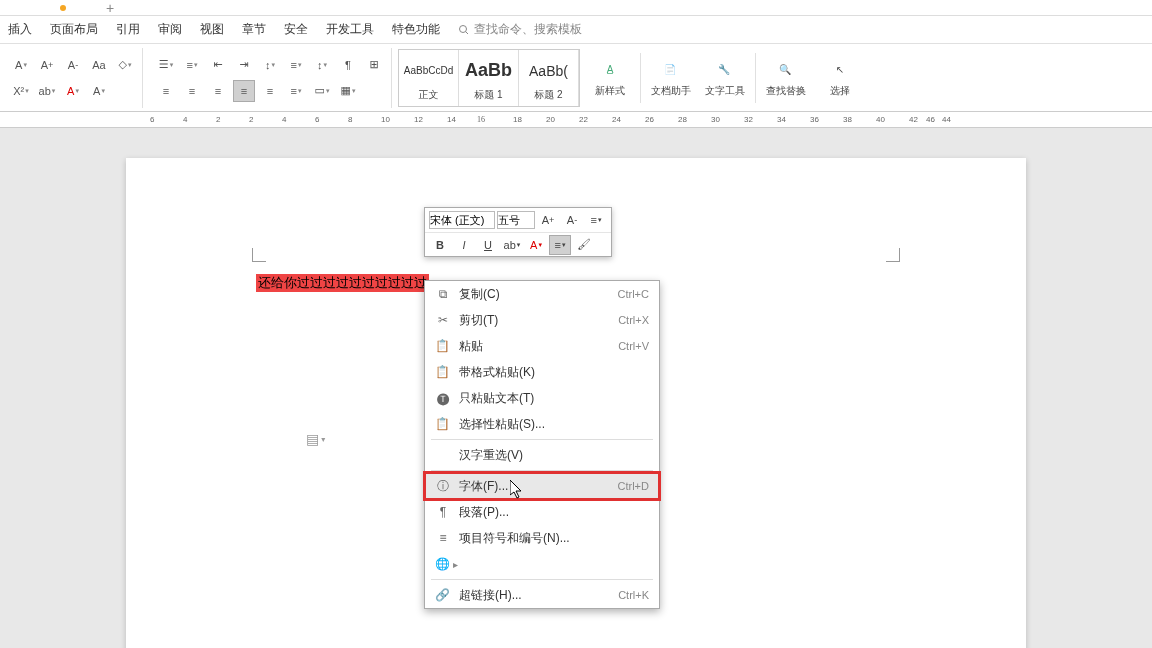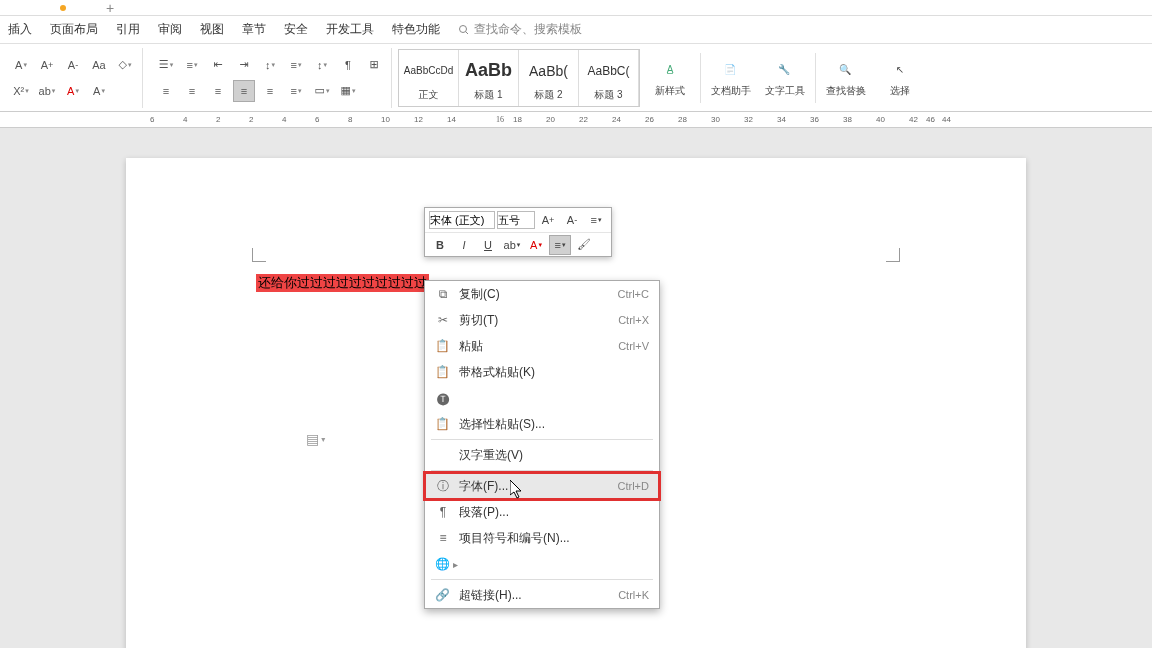--- a/index.html
+++ b/index.html
@@ -123,24 +123,20 @@
       <div class="label">正文</div>
     </div>
     <div class="style-item bold">
       <div class="preview">AaBb</div>
       <div class="label">标题 1</div>
     </div>
     <div class="style-item">
       <div class="preview">AaBb(</div>
       <div class="label">标题 2</div>
     </div>
-    <div class="style-item">
-      <div class="preview" style="font-size:12px">AaBbC(</div>
-      <div class="label">标题 3</div>
-    </div>
   </div>
 
   <div class="big-btn">
     <div class="ico" style="color:#4a7;">A̲</div>
     <span>新样式</span>
   </div>
   <div style="border-left:1px solid #e0e0e0;height:50px"></div>
   <div class="big-btn">
     <div class="ico" style="color:#49e;">📄</div>
     <span>文档助手</span>
@@ -164,21 +160,21 @@
     <span class="tick" style="left: 150px;">6</span>
     <span class="tick" style="left: 183px;">4</span>
     <span class="tick" style="left: 216px;">2</span>
     <span class="tick" style="left: 249px;">2</span>
     <span class="tick" style="left: 282px;">4</span>
     <span class="tick" style="left: 315px;">6</span>
     <span class="tick" style="left: 348px;">8</span>
     <span class="tick" style="left: 381px;">10</span>
     <span class="tick" style="left: 414px;">12</span>
     <span class="tick" style="left: 447px;">14</span>
-    <span class="tick" style="left: 496px; font-family: Liberation Serif, serif;">16</span>
+    <span class="tick" style="left: 477px; font-family: Liberation Serif, serif;">16</span>
     <span class="tick" style="left: 513px;">18</span>
     <span class="tick" style="left: 546px;">20</span>
     <span class="tick" style="left: 579px;">22</span>
     <span class="tick" style="left: 612px;">24</span>
     <span class="tick" style="left: 645px;">26</span>
     <span class="tick" style="left: 678px;">28</span>
     <span class="tick" style="left: 711px;">30</span>
     <span class="tick" style="left: 744px;">32</span>
     <span class="tick" style="left: 777px;">34</span>
     <span class="tick" style="left: 810px;">36</span>
@@ -238,20 +234,21 @@
       <span class="micon">📋</span>
       <span class="mlabel">粘贴</span>
       <span class="mkey">Ctrl+V</span>
     </div>
     <div class="mi">
       <span class="micon">📋</span>
       <span class="mlabel">带格式粘贴(K)</span>
     </div>
     <div class="mi">
       <span class="micon">🅣</span>
+      <span class="mlabel">只粘贴文本(T)</span>
     </div>
     <div class="mi">
       <span class="micon">📋</span>
       <span class="mlabel">选择性粘贴(S)...</span>
     </div>
     <div class="sep"></div>
     <div class="mi">
       <span class="micon"></span>
       <span class="mlabel">汉字重选(V)</span>
     </div>

